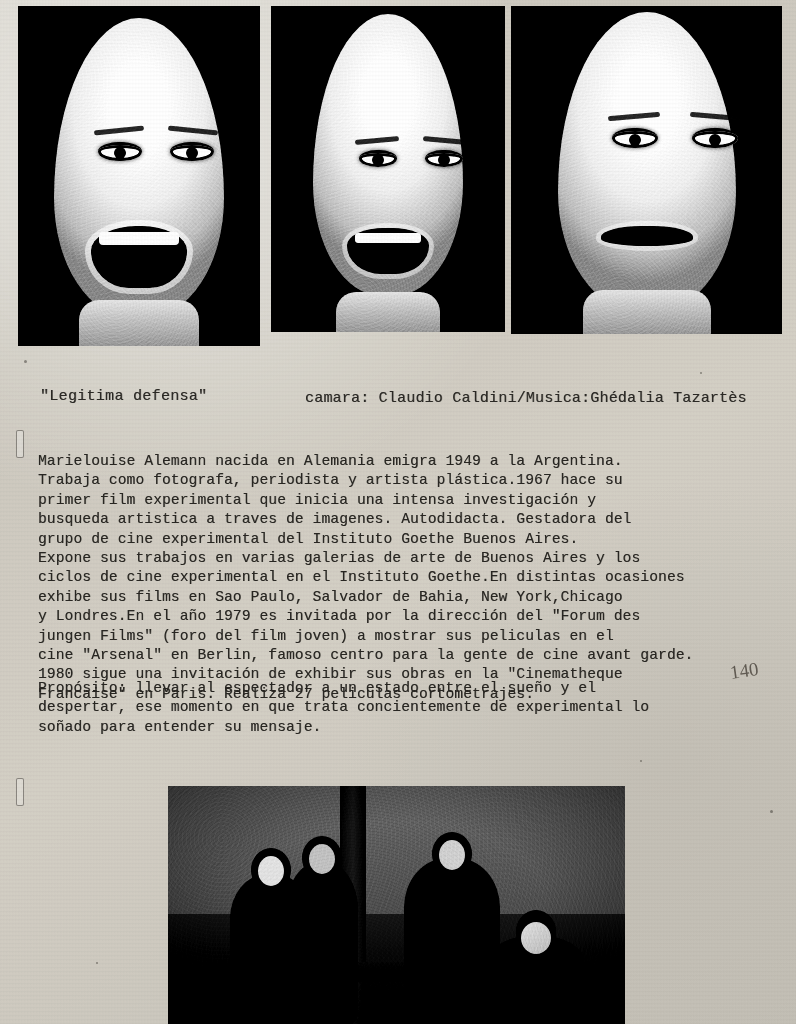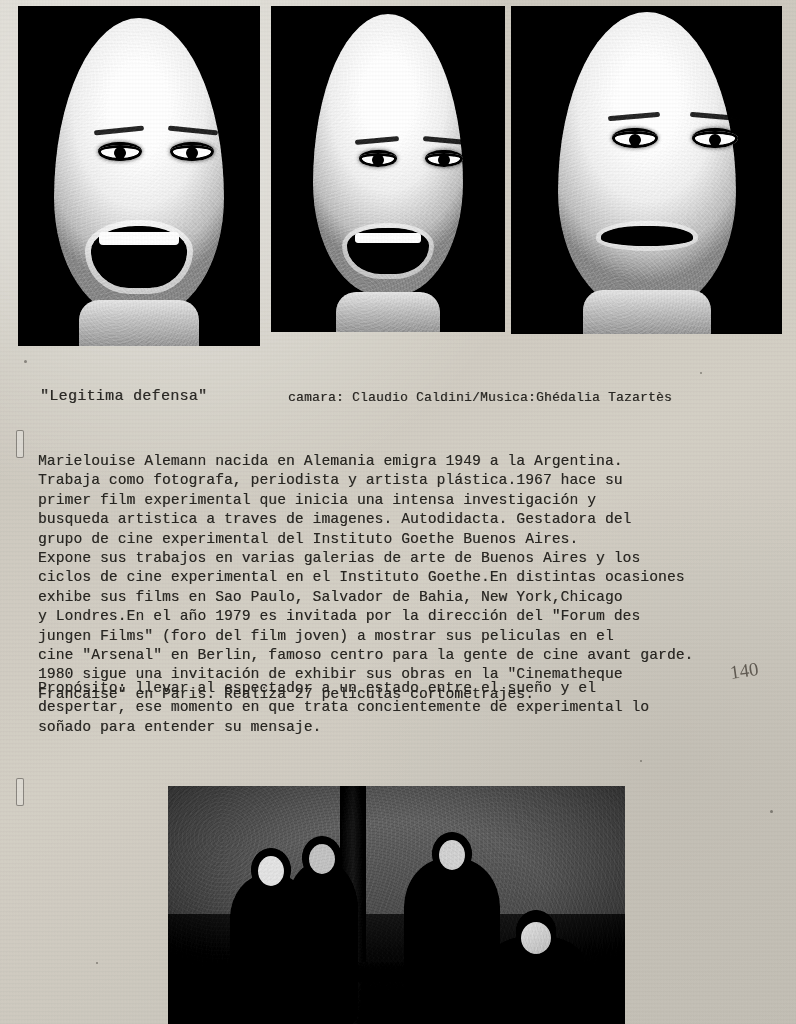--- a/index.html
+++ b/index.html
@@ -184,22 +184,22 @@
   .film-title {
     position: absolute;
     left: 40px; top: 0;
     font-size: 15px;
     letter-spacing: 0.3px;
     color: #2d2b27;
     text-shadow: 0.5px 0 0 rgba(45,43,39,0.5);
   }
   .credits {
     position: absolute;
-    left: 288px; top: 2px;
-    font-size: 13px;
+    left: 305px; top: 2px;
+    font-size: 15px;
     letter-spacing: 0.2px;
     color: #2d2b27;
     text-shadow: 0.5px 0 0 rgba(45,43,39,0.5);
     white-space: nowrap;
   }
 
   
   .body-text {
     position: absolute;
     left: 38px;

